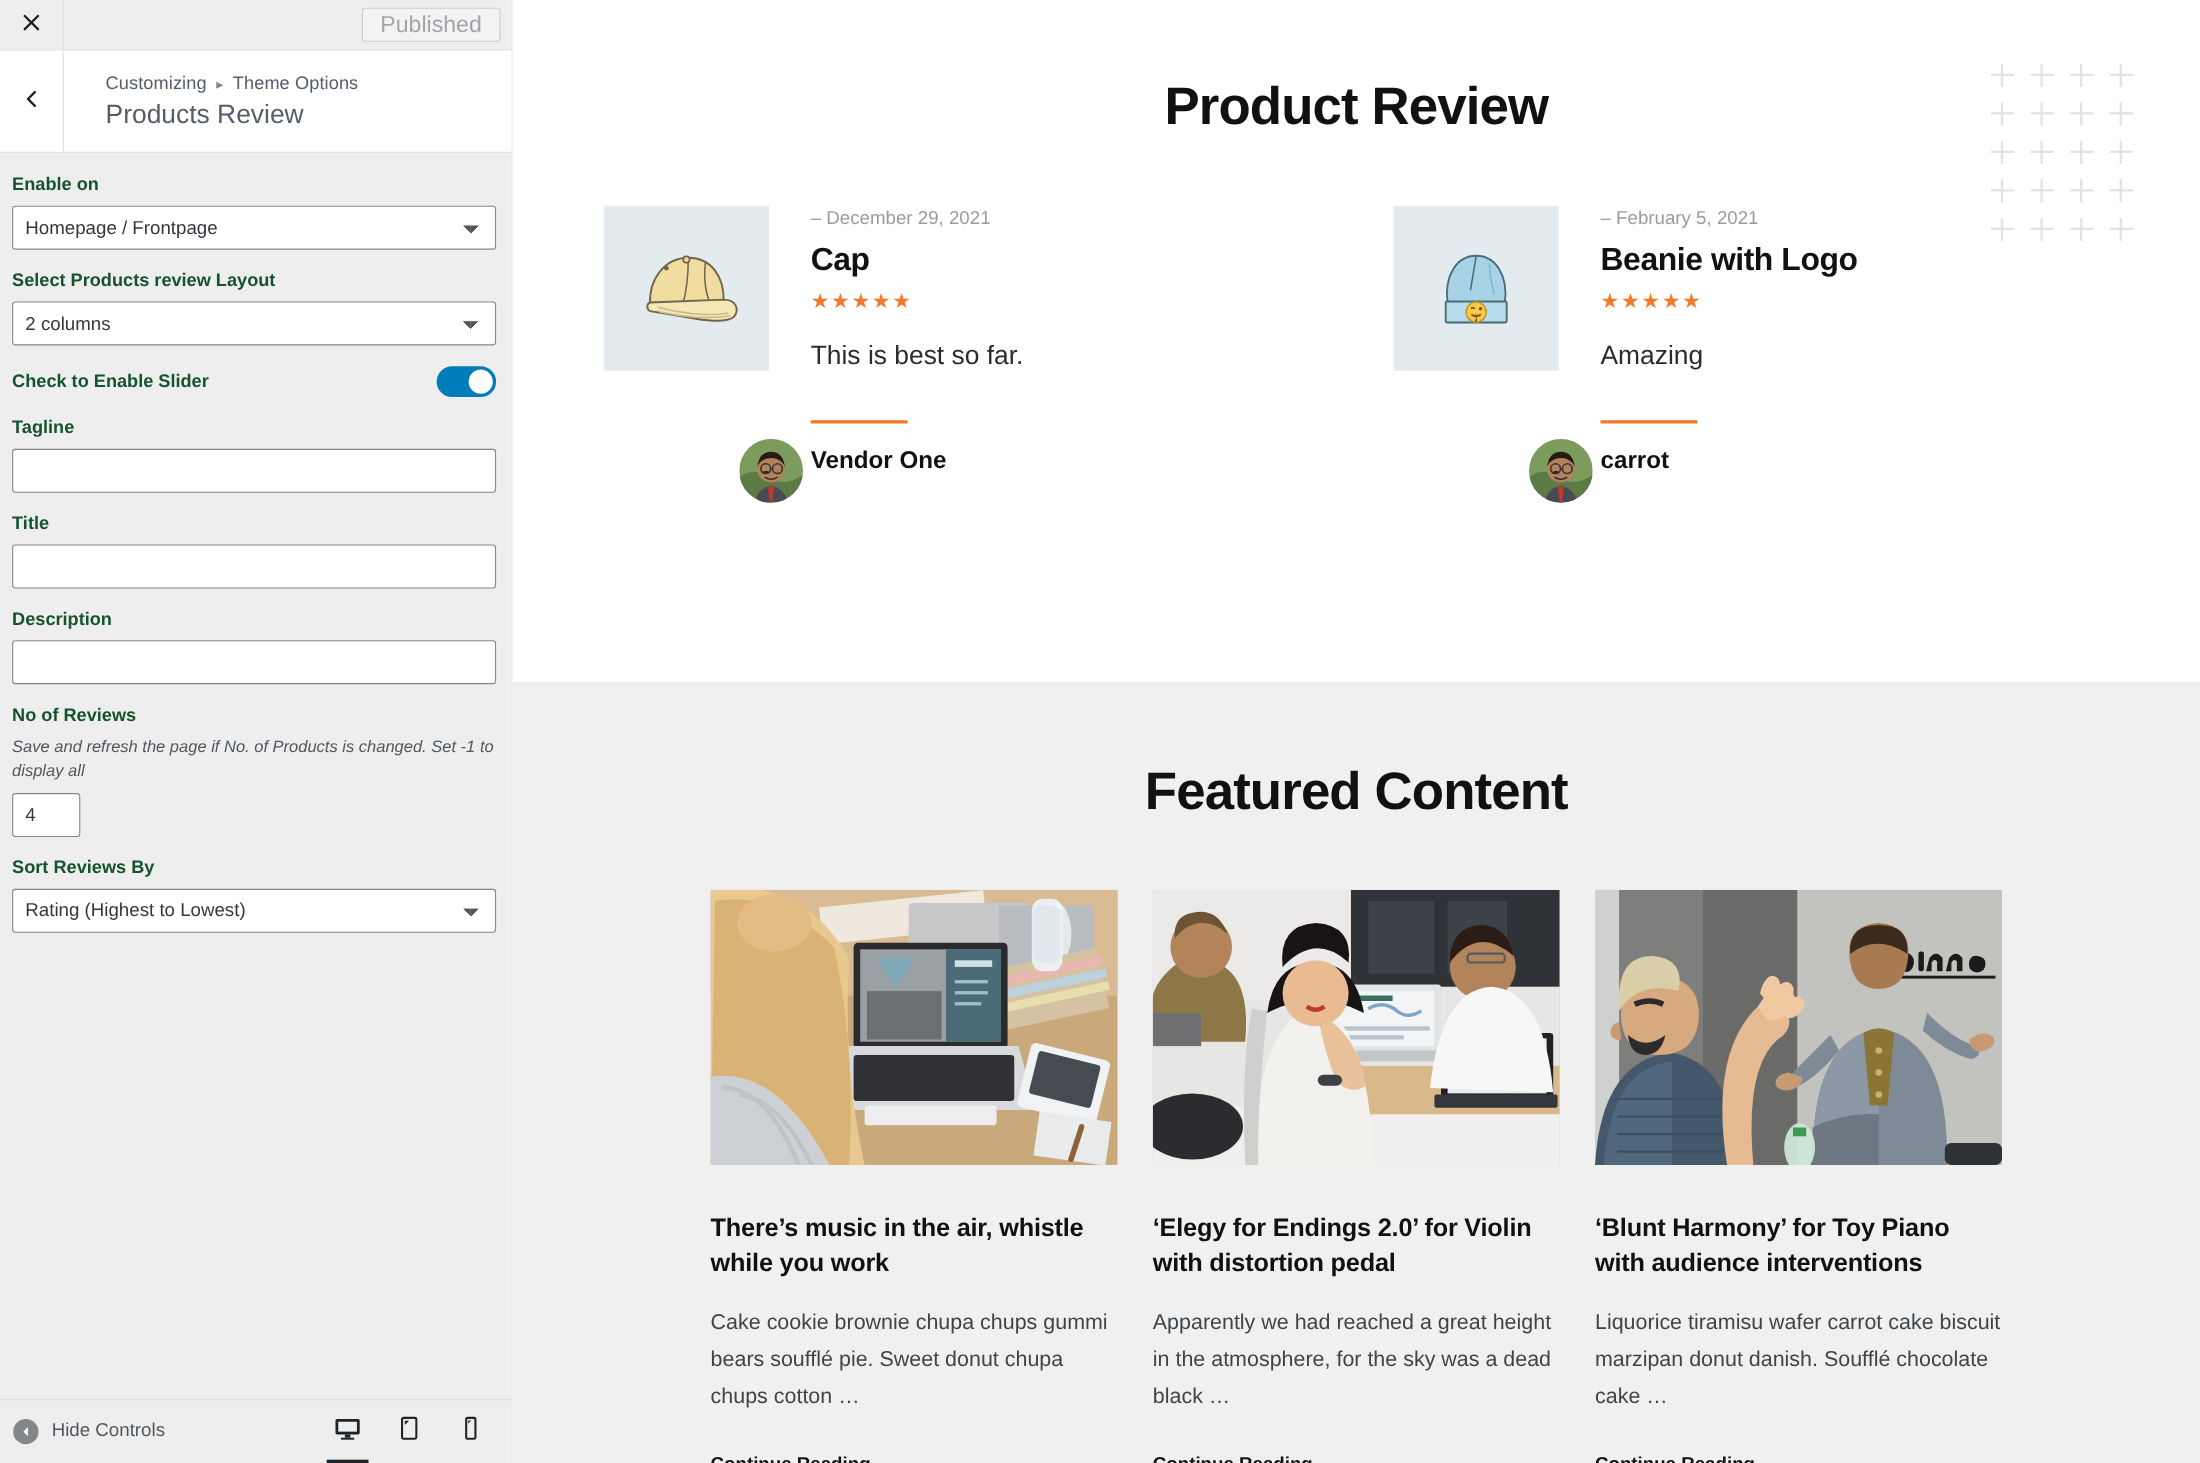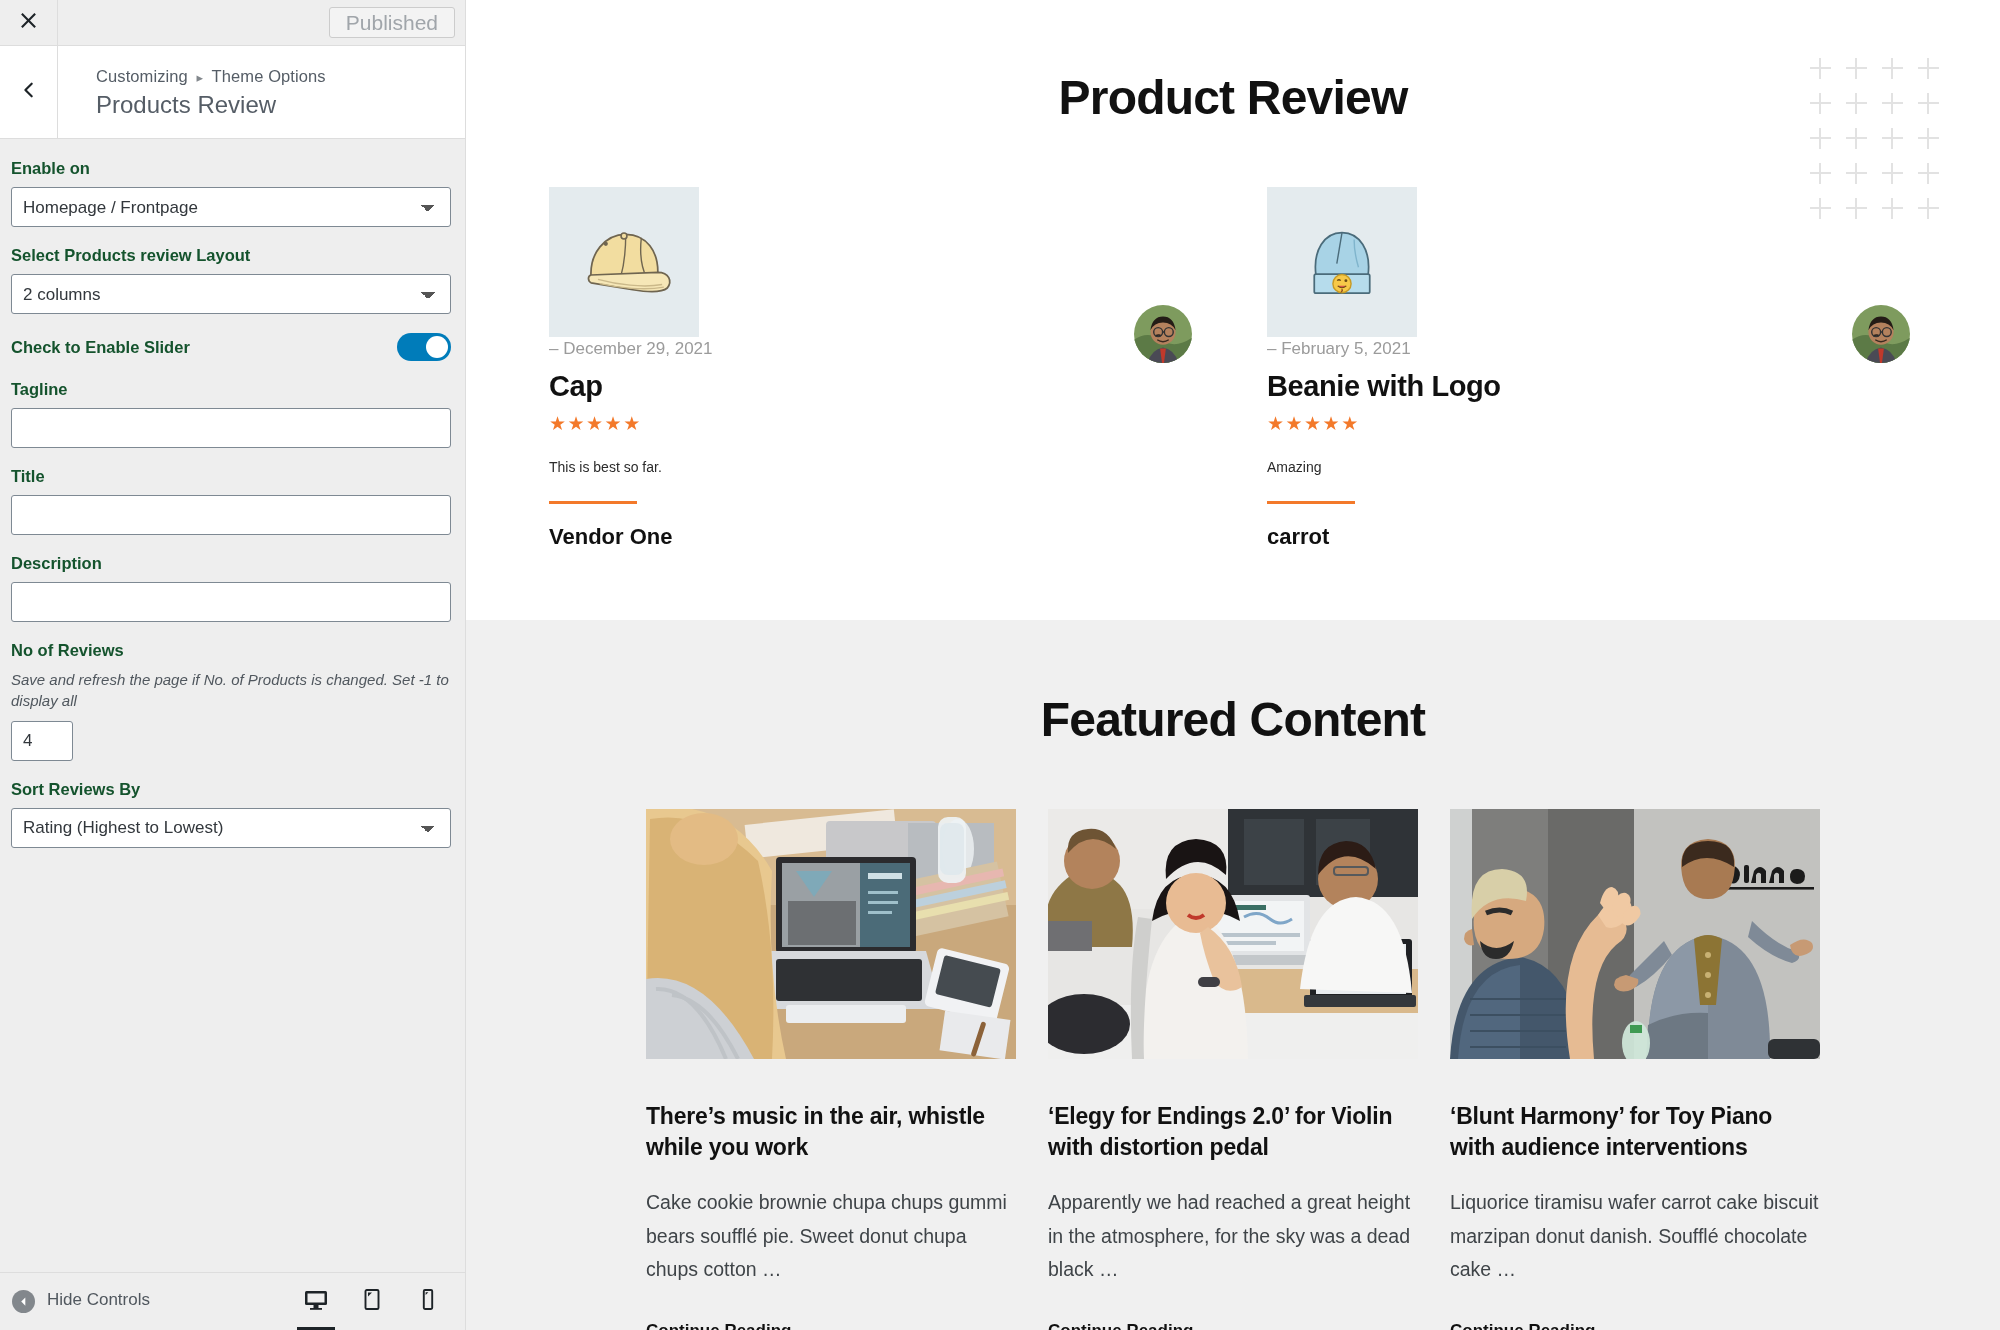--- a/index.html
+++ b/index.html
@@ -188,21 +188,21 @@
     font-size: 48px; font-weight: 800;
     color: #111;
     letter-spacing: -0.8px;
     margin-bottom: 62px;
   }
   .reviews-row {
     display: flex; justify-content: center;
     gap: 68px;
     padding: 0 70px;
   }
-  .review-card { display: flex; width: 650px; flex-direction: column; }
+  .review-card { display: flex; width: 650px; }
   .review-media {
     position: relative; flex-shrink: 0;
     margin-right: 38px;
   }
   .product-thumb {
     width: 150px; height: 150px;
     background: #e4ebee;
     display: flex; align-items: center; justify-content: center;
   }
   .product-thumb svg { width: 104px; height: 104px; }
@@ -219,21 +219,21 @@
   .review-body { flex: 1; padding-top: 2px; }
   .review-date {
     font-size: 17px; color: #9b9b9b; margin-bottom: 11px;
   }
   .review-title {
     font-size: 29px; font-weight: 800; color: #111;
     letter-spacing: -0.4px; margin-bottom: 9px;
   }
   .stars { color: #f3792a; font-size: 19px; letter-spacing: 1.5px; margin-bottom: 24px; }
   .review-text {
-    font-size: 14px; color: #2b2b2b; margin-bottom: 26px;
+    font-size: 24px; color: #2b2b2b; margin-bottom: 44px;
   }
   .review-sep {
     width: 88px; height: 3px; background: #f3792a; margin-bottom: 20px;
   }
   .review-author {
     font-size: 22px; font-weight: 700; color: #111;
   }
 
   
   .featured-section {

